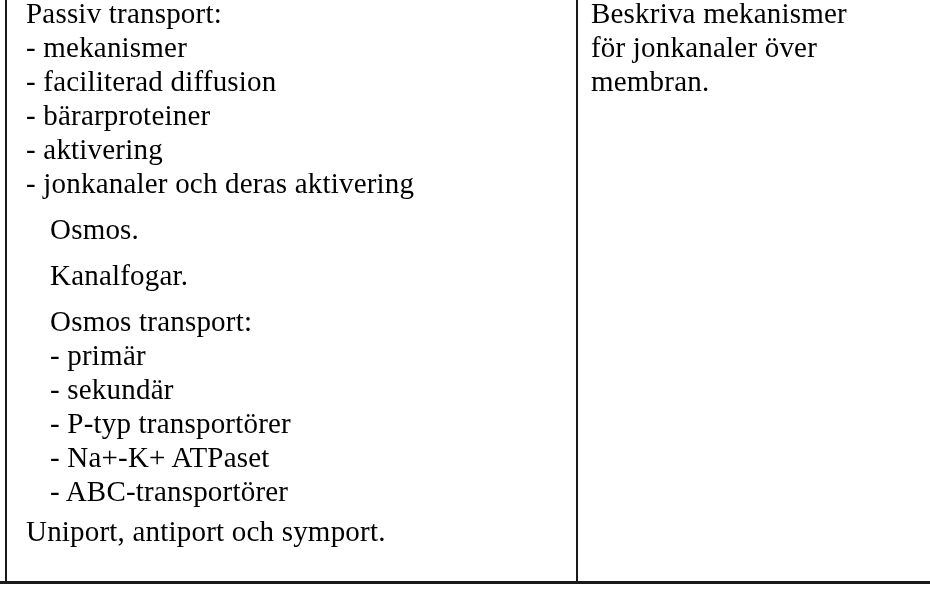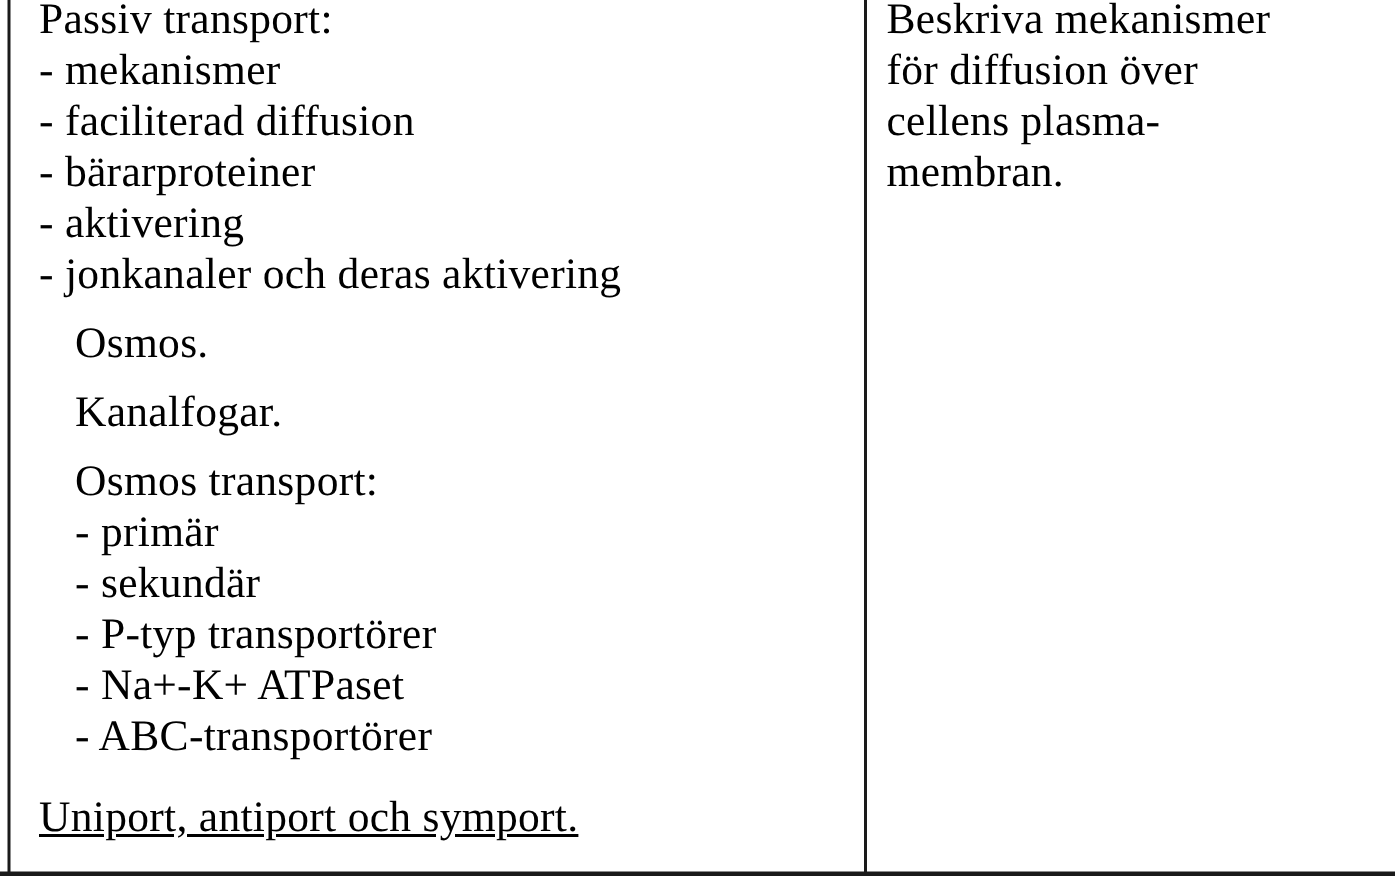--- a/index.html
+++ b/index.html
@@ -38,21 +38,21 @@
     top: -4px;
     font-size: 29px;
     line-height: 34px;
     letter-spacing: 0.2px;
     white-space: nowrap;
   }
   .left-cell  { left: 26px;  width: 545px; }
   .right-cell { left: 591px; width: 335px; }
   .block { margin: 0; }
   .gap-12 { margin-top: 12px; margin-left: 24px; }
-  .gap-6  { margin-top: 20px; text-decoration: underline;  }
+  .gap-6  { margin-top: 6px;  }
   .line { height: 34px; }
 </style>
 </head>
 <body>
 
 <div class="page">
 
   <div class="vline border-left"></div>
   <div class="vline col-divider"></div>
   <div class="border-bottom"></div>
@@ -87,19 +87,18 @@
 
     <div class="block gap-6">
       <div class="line">Uniport, antiport och symport.</div>
     </div>
 
   </div>
 
   <div class="cell right-cell">
     <div class="block">
       <div class="line">Beskriva mekanismer</div>
-      <div class="line">för diffusion över</div>
-      <div class="line">cellens plasma-</div>
+      <div class="line">för jonkanaler över</div>
       <div class="line">membran.</div>
     </div>
   </div>
 
 </div>
 
 </body></html>

